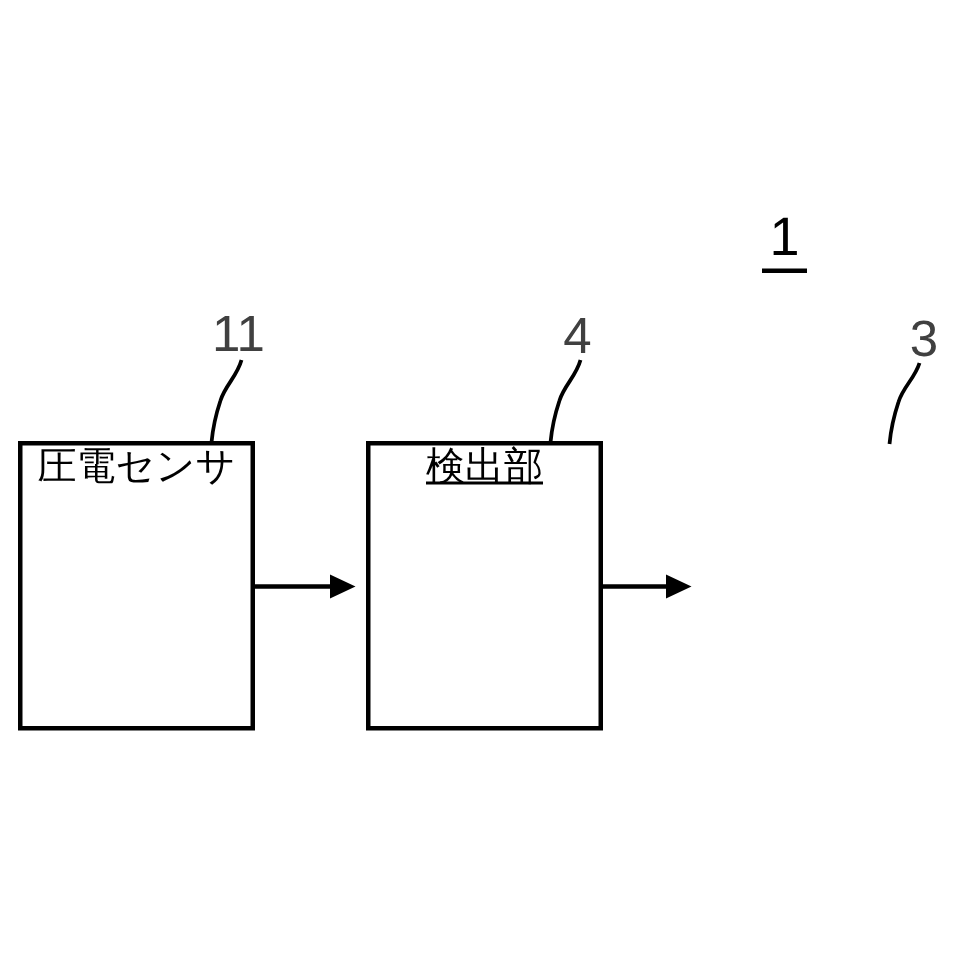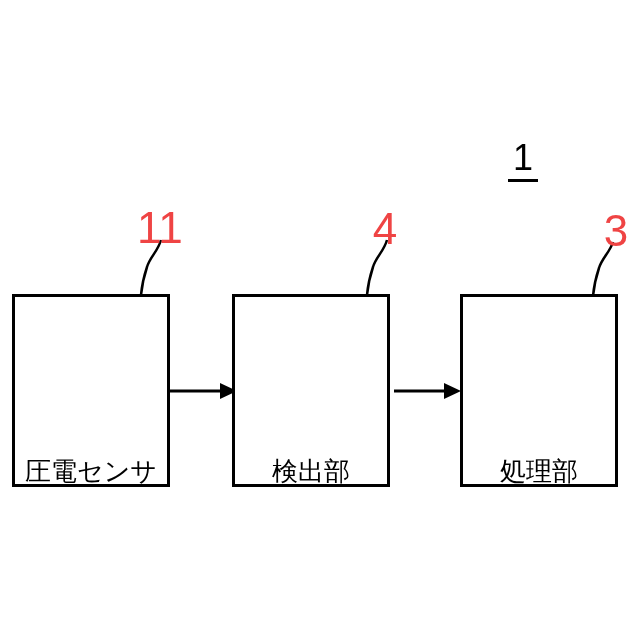--- a/index.html
+++ b/index.html
@@ -25,40 +25,40 @@
     pointer-events: none;
   }
   .block {
     position: absolute;
     width: 158px;
     height: 193px;
     border: 3px solid #000000;
     background: #ffffff;
     box-sizing: border-box;
     display: flex;
-    align-items: flex-end;
+    align-items: flex-start;
     justify-content: center;
   }
   .block-label {
     font-size: 26px;
     line-height: 1;
     white-space: nowrap;
     color: #000000;
   }
   .block-sensor     { left: 12px;  top: 294px; }
-  .block-detection  { left: 232px; top: 294px; }
+  .block-detection  { left: 244px; top: 294px; text-decoration: underline; }
   .block-processing { left: 460px; top: 294px; }
 
   .ref-label {
     position: absolute;
-    font-size: 44px;
+    font-size: 34px;
     line-height: 1;
     width: 44px;
     text-align: center;
-    color: #ef4444;
+    color: #404040;
   }
   .ref-11 { left: 137px; top: 206px; }
   .ref-12 { left: 363px; top: 207px; }
   .ref-13 { left: 594px; top: 209px; }
 
   .figure-number {
     position: absolute;
     left: 502px;
     top: 140px;
     width: 42px;
@@ -102,17 +102,14 @@
   <div class="ref-label ref-11">11</div>
   <div class="ref-label ref-12">4</div>
   <div class="ref-label ref-13">3</div>
 
   <div class="block block-sensor">
     <span class="block-label">圧電センサ</span>
   </div>
   <div class="block block-detection">
     <span class="block-label">検出部</span>
   </div>
-  <div class="block block-processing">
-    <span class="block-label">処理部</span>
-  </div>
 
 </div>
 
 </body></html>

